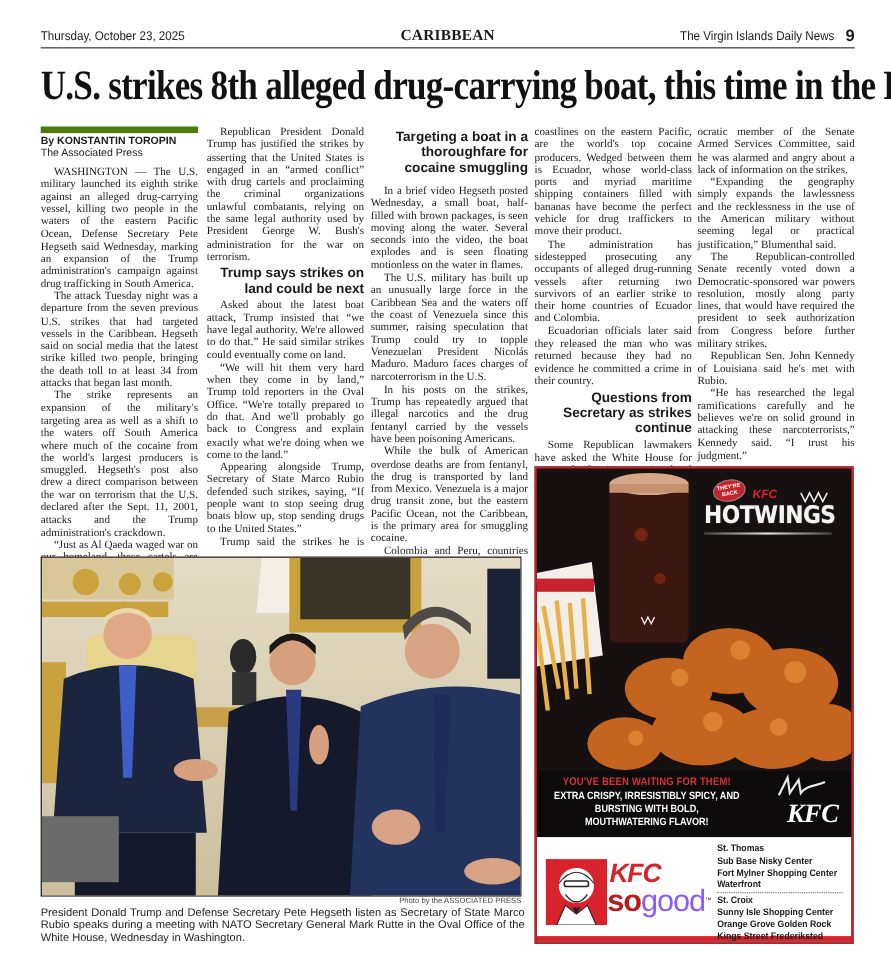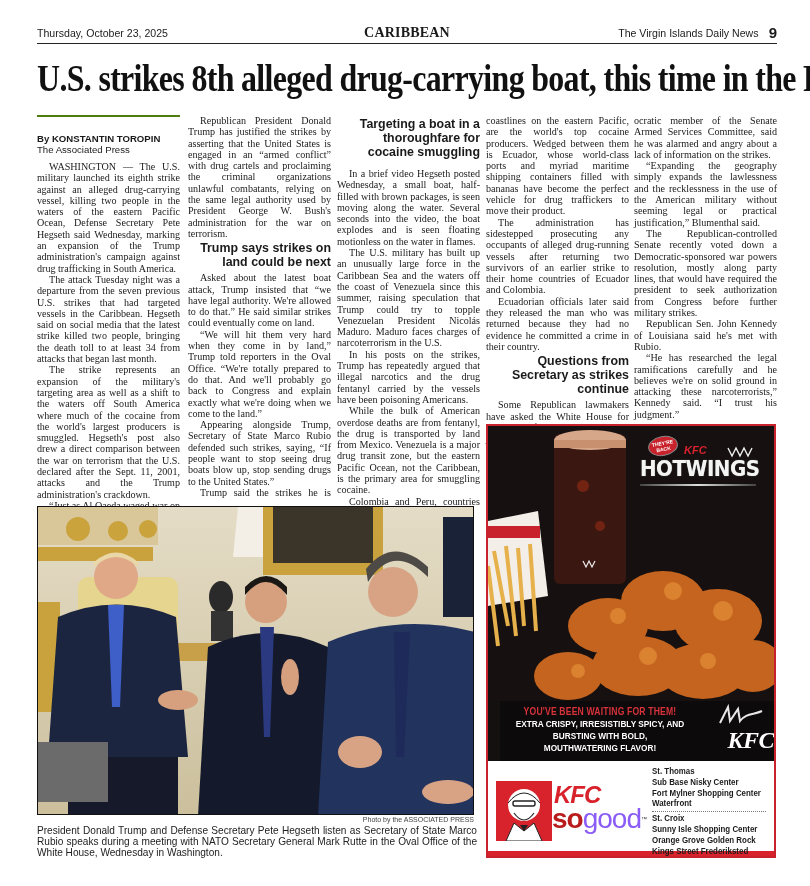--- a/index.html
+++ b/index.html
@@ -10,32 +10,32 @@
   .mh-date { position: absolute; left: 0; top: 3px; font-family: "Liberation Sans", sans-serif; font-size: 11.5px; color: #222; transform: scaleX(0.92); transform-origin: left; }
   .mh-section { position: absolute; left: 0; right: 0; top: 1px; text-align: center; font-family: "Liberation Serif", serif; font-weight: bold; font-size: 14px; letter-spacing: 0.2px; }
   .mh-paper { position: absolute; right: 18px; top: 3px; font-family: "Liberation Sans", sans-serif; font-size: 11.5px; transform: scaleX(0.92); transform-origin: right; }
   .mh-page { position: absolute; right: 0; top: 0px; font-family: "Liberation Sans", sans-serif; font-weight: bold; font-size: 15px; }
 
   .headline { position: absolute; left: 37px; top: 56px; width: 745px; font-family: "Liberation Serif", serif; font-size: 38px; line-height: 44px; letter-spacing: -0.8px; white-space: nowrap; transform: scaleX(0.84); transform-origin: left; color: #111; }
 
   .col { position: absolute; top: 115px; width: 143px; font-size: 10.1px; line-height: 11.3px; text-align: justify; hyphens: auto; }
   .col p { text-indent: 12px; }
   .c1 { left: 37px; } .c2 { left: 188px; } .c3 { left: 337px; } .c4 { left: 486px; } .c5 { left: 634px; }
-  .byline { font-family: "Liberation Sans", sans-serif; font-weight: bold; font-size: 9.6px; line-height: 11px; border-top: 2px solid #4d7c0f; padding-top: 16px; text-indent: 0 !important; }
+  .byline { font-family: "Liberation Sans", sans-serif; font-weight: bold; font-size: 9.6px; line-height: 11px; border-top: 6px solid #4d7c0f; padding-top: 2px; text-indent: 0 !important; }
   .agency { font-family: "Liberation Sans", sans-serif; font-size: 9.6px; line-height: 11px; margin-bottom: 6px; text-indent: 0 !important; }
   .subhead { font-family: "Liberation Sans", sans-serif; font-weight: bold; font-size: 12.4px; line-height: 14px; margin: 2px 0 3px 0; text-align: right; text-indent: 0 !important; }
   .subhead.gap { margin-bottom: 9px; }
 
   .photo { position: absolute; left: 37px; top: 506px; width: 437px; height: 309px; border: 1px solid #111; overflow: hidden; background: #d6cdb4; }
   .credit { position: absolute; left: 37px; top: 816px; width: 437px; text-align: right; font-family: "Liberation Sans", sans-serif; font-size: 7px; color: #444; }
   .caption { position: absolute; left: 37px; top: 825px; width: 440px; font-family: "Liberation Sans", sans-serif; font-size: 10.1px; line-height: 11px; text-align: justify; color: #222; }
 
   .ad { position: absolute; left: 486px; top: 424px; width: 290px; height: 434px; border: 2px solid #c8232c; background: #141010; overflow: hidden; }
   .ad-top { position: absolute; left: 0; top: 0; width: 286px; height: 275px; overflow: hidden; }
-  .ad-mid { position: absolute; left: 12px; top: 275px; width: 286px; height: 60px; background: #0c0a0a; }
+  .ad-mid { position: absolute; left: 0; top: 275px; width: 286px; height: 60px; background: #0c0a0a; }
   .ad-waiting { position: absolute; left: 0; top: 5px; width: 200px; text-align: center; font-family: "Liberation Sans", sans-serif; font-weight: bold; font-size: 10px; color: #d8323a; transform: scaleX(0.86); letter-spacing: 0.2px; }
   .ad-copy { position: absolute; left: 0; top: 17px; width: 200px; text-align: center; font-family: "Liberation Sans", sans-serif; font-weight: bold; font-size: 9.6px; line-height: 12px; color: #fff; transform: scaleX(0.86); }
   .ad-kfc-white { position: absolute; right: 12px; top: 26px; font-family: "Liberation Serif", serif; font-style: italic; font-weight: bold; font-size: 24px; color: #fff; letter-spacing: -0.5px; }
   .ad-sig { position: absolute; right: 20px; top: 2px; }
   .ad-bottom { position: absolute; left: 0; top: 335px; width: 286px; height: 95px; background: #ffffff; border-bottom: 5px solid #d8232c; }
   .ad-colonel { position: absolute; left: 8px; top: 18px; width: 56px; height: 62px; }
   .ad-kfc-red { position: absolute; left: 66px; top: 22px; font-family: "Liberation Sans", sans-serif; font-weight: bold; font-style: italic; font-size: 24px; color: #d8232c; letter-spacing: -1px; line-height: 24px; }
   .ad-sogood { position: absolute; left: 64px; top: 44px; font-family: "Liberation Sans", sans-serif; font-size: 28px; line-height: 28px; color: #d8232c; letter-spacing: -1px; }
   .ad-sogood b { font-weight: bold; color: #b91c1c; }
   .ad-sogood .tm { font-size: 6px; vertical-align: top; color: #333; }

